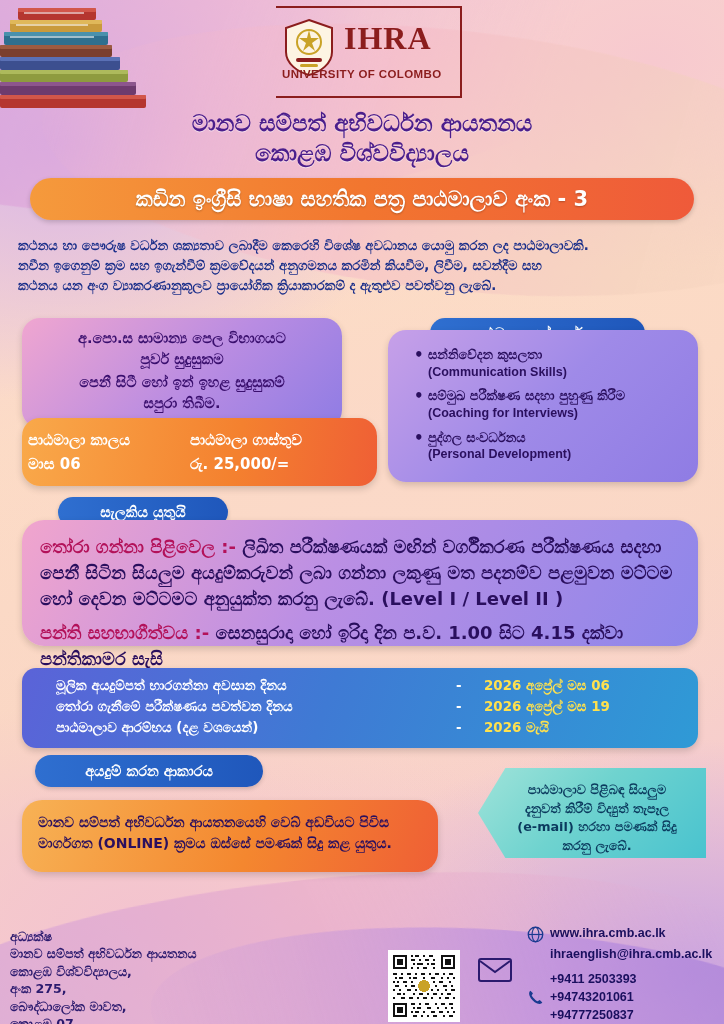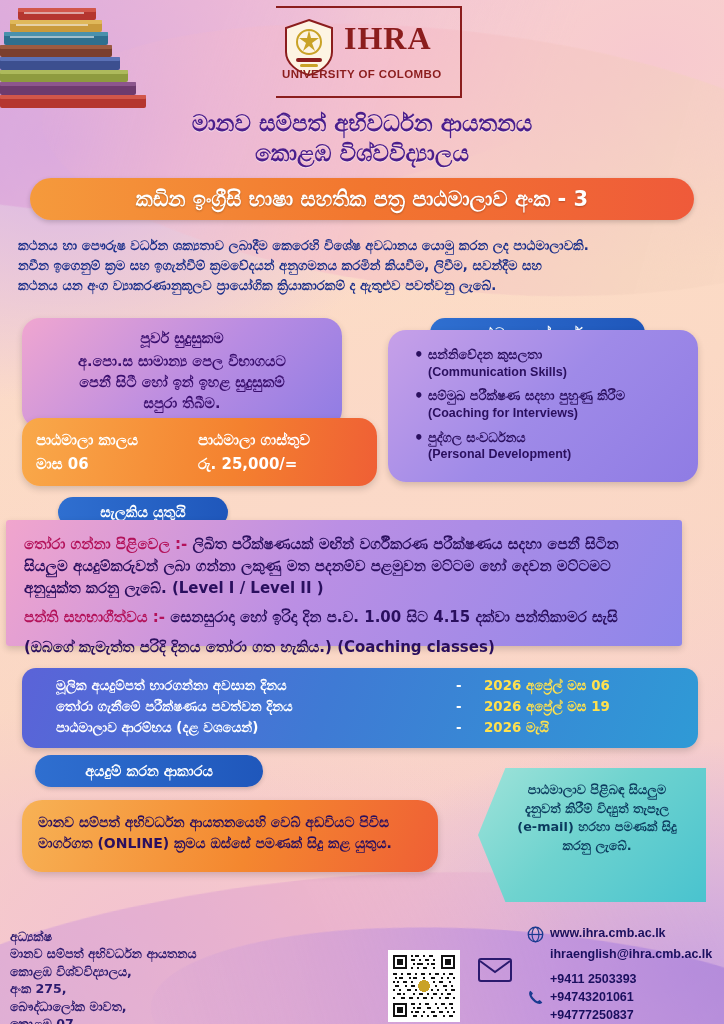--- a/index.html
+++ b/index.html
@@ -156,34 +156,34 @@
   .card-content li { margin-bottom: 7px; position: relative; padding-left: 14px; }
   .card-content li::before {
     content: "•"; position: absolute; left: 0; top: -1px; font-size: 15px;
   }
   .card-content .en { display: block; font-family: "Liberation Sans", sans-serif; font-size: 12.5px; }
 
   .card-duration {
     left: 22px; top: 418px; width: 355px; height: 68px;
     background: linear-gradient(100deg, #f9a94a 0%, #f4812f 60%, #ef5f35 100%);
     color: #fff;
-    padding: 10px 14px;
+    padding: 10px 6px;
     font-size: 15px; font-weight: bold; line-height: 1.6;
   }
   .dur-row { display: flex; }
   .dur-col1 { width: 162px; }
   .dur-col2 { flex: 1; }
 
   .card-eligible {
-    left: 6px; top: 520px; width: 676px; height: 126px;
+    left: 22px; top: 520px; width: 676px; height: 126px;
     background: linear-gradient(120deg, #f1a5cd 0%, #bb8fe4 45%, #8d86ea 100%);
-    border-radius: 3px;
+    border-radius: 22px;
     padding: 14px 18px;
     color: #2a0f5e;
-    font-size: 15px; font-weight: bold; line-height: 1.45;
+    font-size: 18px; font-weight: bold; line-height: 1.45;
   }
   .card-eligible .lead { color: #b3125a; }
   .card-eligible p { margin-bottom: 8px; }
 
   .card-dates {
     left: 22px; top: 668px; width: 676px; height: 80px;
     background: linear-gradient(110deg, #5b63d8 0%, #3f7ad4 45%, #2f9ad6 100%);
     border-radius: 14px;
     padding: 10px 34px;
     color: #fff;
@@ -197,21 +197,21 @@
   .card-apply {
     left: 22px; top: 800px; width: 416px; height: 72px;
     background: linear-gradient(110deg, #f7b255 0%, #f4872f 55%, #ef5f35 100%);
     border-radius: 20px;
     padding: 12px 16px;
     color: #2a0f5e;
     font-size: 14px; font-weight: bold; line-height: 1.5;
   }
 
   .arrow-note {
-    position: absolute; left: 478px; top: 768px; width: 228px; height: 134px;
+    position: absolute; left: 478px; top: 768px; width: 228px; height: 90px;
     background: linear-gradient(135deg, #9fe3d9 0%, #6fd3cf 45%, #49c3cf 100%);
     clip-path: polygon(12% 0, 100% 0, 100% 100%, 12% 100%, 0 50%);
     color: #0b3a5e;
     font-size: 12.8px; font-weight: bold; line-height: 1.45;
     text-align: center;
     padding: 13px 12px 0 22px;
   }
 
   .footer-addr {
     position: absolute; left: 10px; top: 928px;
@@ -291,22 +291,22 @@
 
   <div class="course-banner">කඩින ඉංග්‍රීසි භාෂා සහතික පත්‍ර පාඨමාලාව අංක - 3</div>
 
   <div class="intro-block">
     <p>කථනය හා පෞරුෂ වර්ධන ශක්‍යතාව ලබාදීම කෙරෙහි විශේෂ අවධානය යොමු කරන ලද පාඨමාලාවකි.</p>
     <p>නවීන ඉගෙනුම් ක්‍රම සහ ඉගැන්වීම් ක්‍රමවේදයන් අනුගමනය කරමින් කියවීම, ලිවීම, සවන්දීම සහ</p>
     <p>කථනය යන අංග ව්‍යාකරණානුකූලව ප්‍රායෝගික ක්‍රියාකාරකම් ද ඇතුළුව පවත්වනු ලැබේ.</p>
   </div>
 
   <div class="card card-qual">
+    <div>අ.පො.ස සාමාන්‍ය පෙල විභාගයට</div>
     <div style="margin-bottom:2px;">පූර්ව සුදුසුකම</div>
-    <div>අ.පො.ස සාමාන්‍ය පෙල විභාගයට</div>
     <div>පෙනී සිටී හෝ ඉන් ඉහළ සුදුසුකම්</div>
     <div>සපුරා තිබීම.</div>
   </div>
 
   <div class="pill pill-blue pill-content">පාඨමාලා අන්තර්ගතය</div>
   <div class="card card-content">
     <ul>
       <li>
         <span>සන්නිවේදන කුසලතා</span>
         <span class="en">(Communication Skills)</span>

